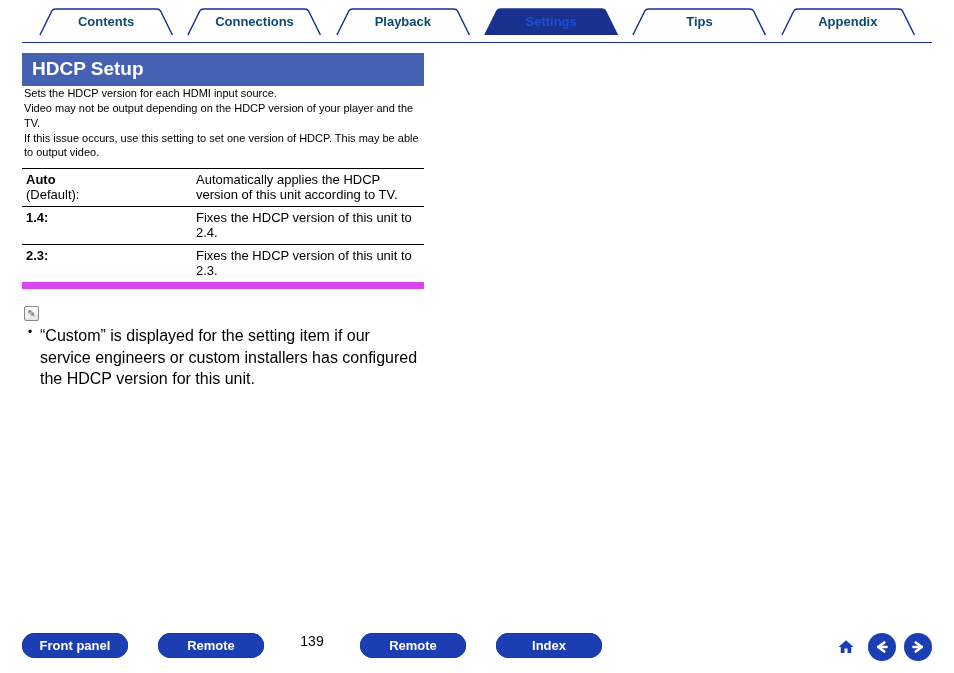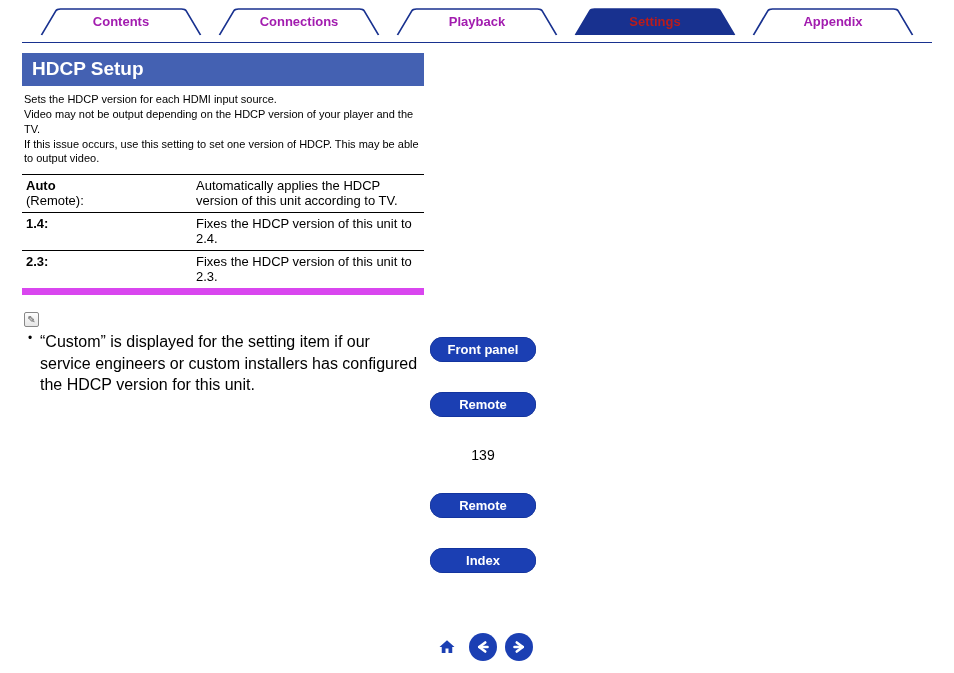--- a/index.html
+++ b/index.html
@@ -17,40 +17,39 @@
     flex: 1 1 0;
     height: 28px;
     text-align: center;
     line-height: 28px;
     font-size: 13px;
     font-weight: bold;
     cursor: pointer;
   }
   .tab svg { position: absolute; inset: 0; width: 100%; height: 100%; }
   .tab span { position: relative; z-index: 1; }
-  .tab.inactive span { color: #a21caf; }
-  .tab.active span   { color: #b91c1c; }
+  .tab.inactive span { color: #0c4a6e; }
+  .tab.active span   { color: #1d4ed8; }
 
   .rule {
     border: none;
     border-top: 1.5px solid #18318f;
     margin: 0 0 10px 0;
   }
 
   
   .content-col {
     width: 402px;
   }
   .section-header {
     background: #4461b2;
     color: #fff;
     font-size: 19px;
     font-weight: bold;
     padding: 5px 10px 6px 10px;
-    margin-bottom: 6px;
   }
   .intro {
     font-size: 11px;
     line-height: 1.35;
     padding: 0 2px 8px 2px;
   }
 
   table.settings {
     width: 100%;
     border-collapse: collapse;
@@ -84,26 +83,25 @@
   .note-text::before {
     content: "•";
     position: absolute;
     left: 6px; top: 3px;
     font-size: 12px;
   }
 
   
   .footer {
     position: absolute;
-    left: 34px; right: 22px;
+    left: 22px; right: 22px;
     bottom: 12px;
     display: flex;
-    align-items: center;
+    align-items: flex-start;
     gap: 30px;
-    flex-direction: column;
   }
   .pill {
     background: #1b3fb3;
     color: #fff;
     font-size: 13px;
     font-weight: bold;
     text-align: center;
     border-radius: 13px;
     height: 25px;
     line-height: 25px;
@@ -159,37 +157,43 @@
   <div class="tab active">
     <svg viewBox="0 0 150 28" preserveAspectRatio="none">
         <path d="M8 27 L20 3 Q21 1 24 1 L126 1 Q129 1 130 3 L142 27" fill="#18318f" stroke="#18318f" stroke-width="1.5"></path>
       </svg>
     <span>Settings</span>
   </div>
   <div class="tab inactive">
     <svg viewBox="0 0 150 28" preserveAspectRatio="none">
         <path d="M8 27 L20 3 Q21 1 24 1 L126 1 Q129 1 130 3 L142 27" fill="#fff" stroke="#18318f" stroke-width="1.5"></path>
       </svg>
+    <span>Tips</span>
+  </div>
+  <div class="tab inactive">
+    <svg viewBox="0 0 150 28" preserveAspectRatio="none">
+        <path d="M8 27 L20 3 Q21 1 24 1 L126 1 Q129 1 130 3 L142 27" fill="#fff" stroke="#18318f" stroke-width="1.5"></path>
+      </svg>
     <span>Appendix</span>
   </div>
 </div>
 <hr class="rule">
 
 <div class="content-col">
   <div class="section-header">HDCP Setup</div>
   <div class="intro" style="white-space:pre-line;">Sets the HDCP version for each HDMI input source.
 Video may not be output depending on the HDCP version of your player and the TV.
 If this issue occurs, use this setting to set one version of HDCP. This may be able to output video.</div>
 
   <table class="settings">
     <tbody>
         <tr>
       <td class="k">
         <span class="kmain">Auto</span><br>
-        <span class="ksub">(Remote):</span>
+        <span class="ksub">(Default):</span>
       </td>
       <td>Automatically applies the HDCP version of this unit according to TV.</td>
     </tr>
     <tr>
       <td class="k"><span class="kmain">1.4:</span></td>
       <td>Fixes the HDCP version of this unit to 2.4.</td>
     </tr>
     <tr>
       <td class="k"><span class="kmain">2.3:</span></td>
       <td>Fixes the HDCP version of this unit to 2.3.</td>

